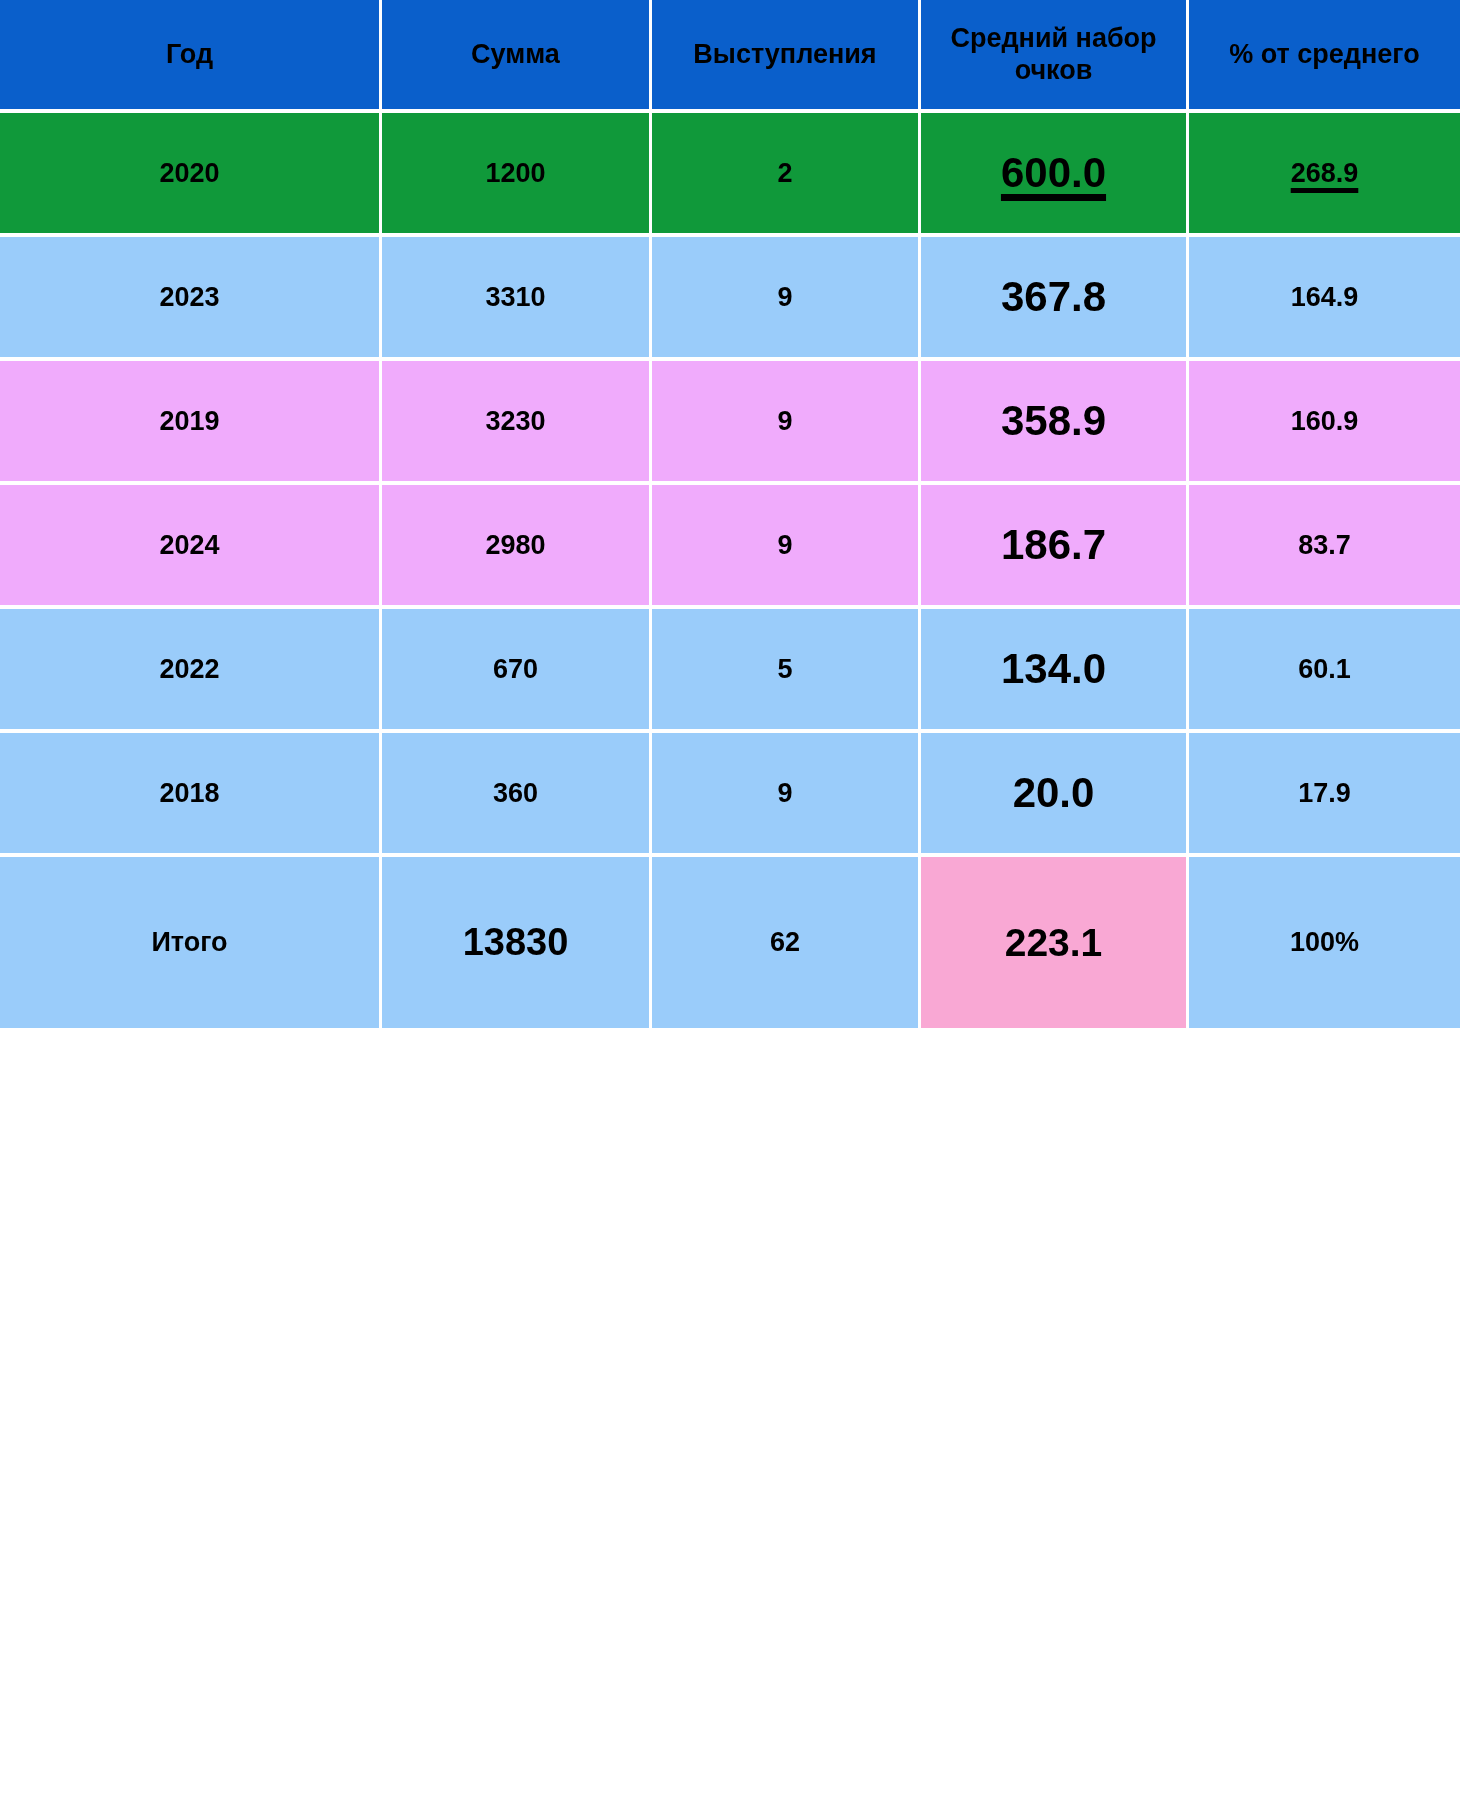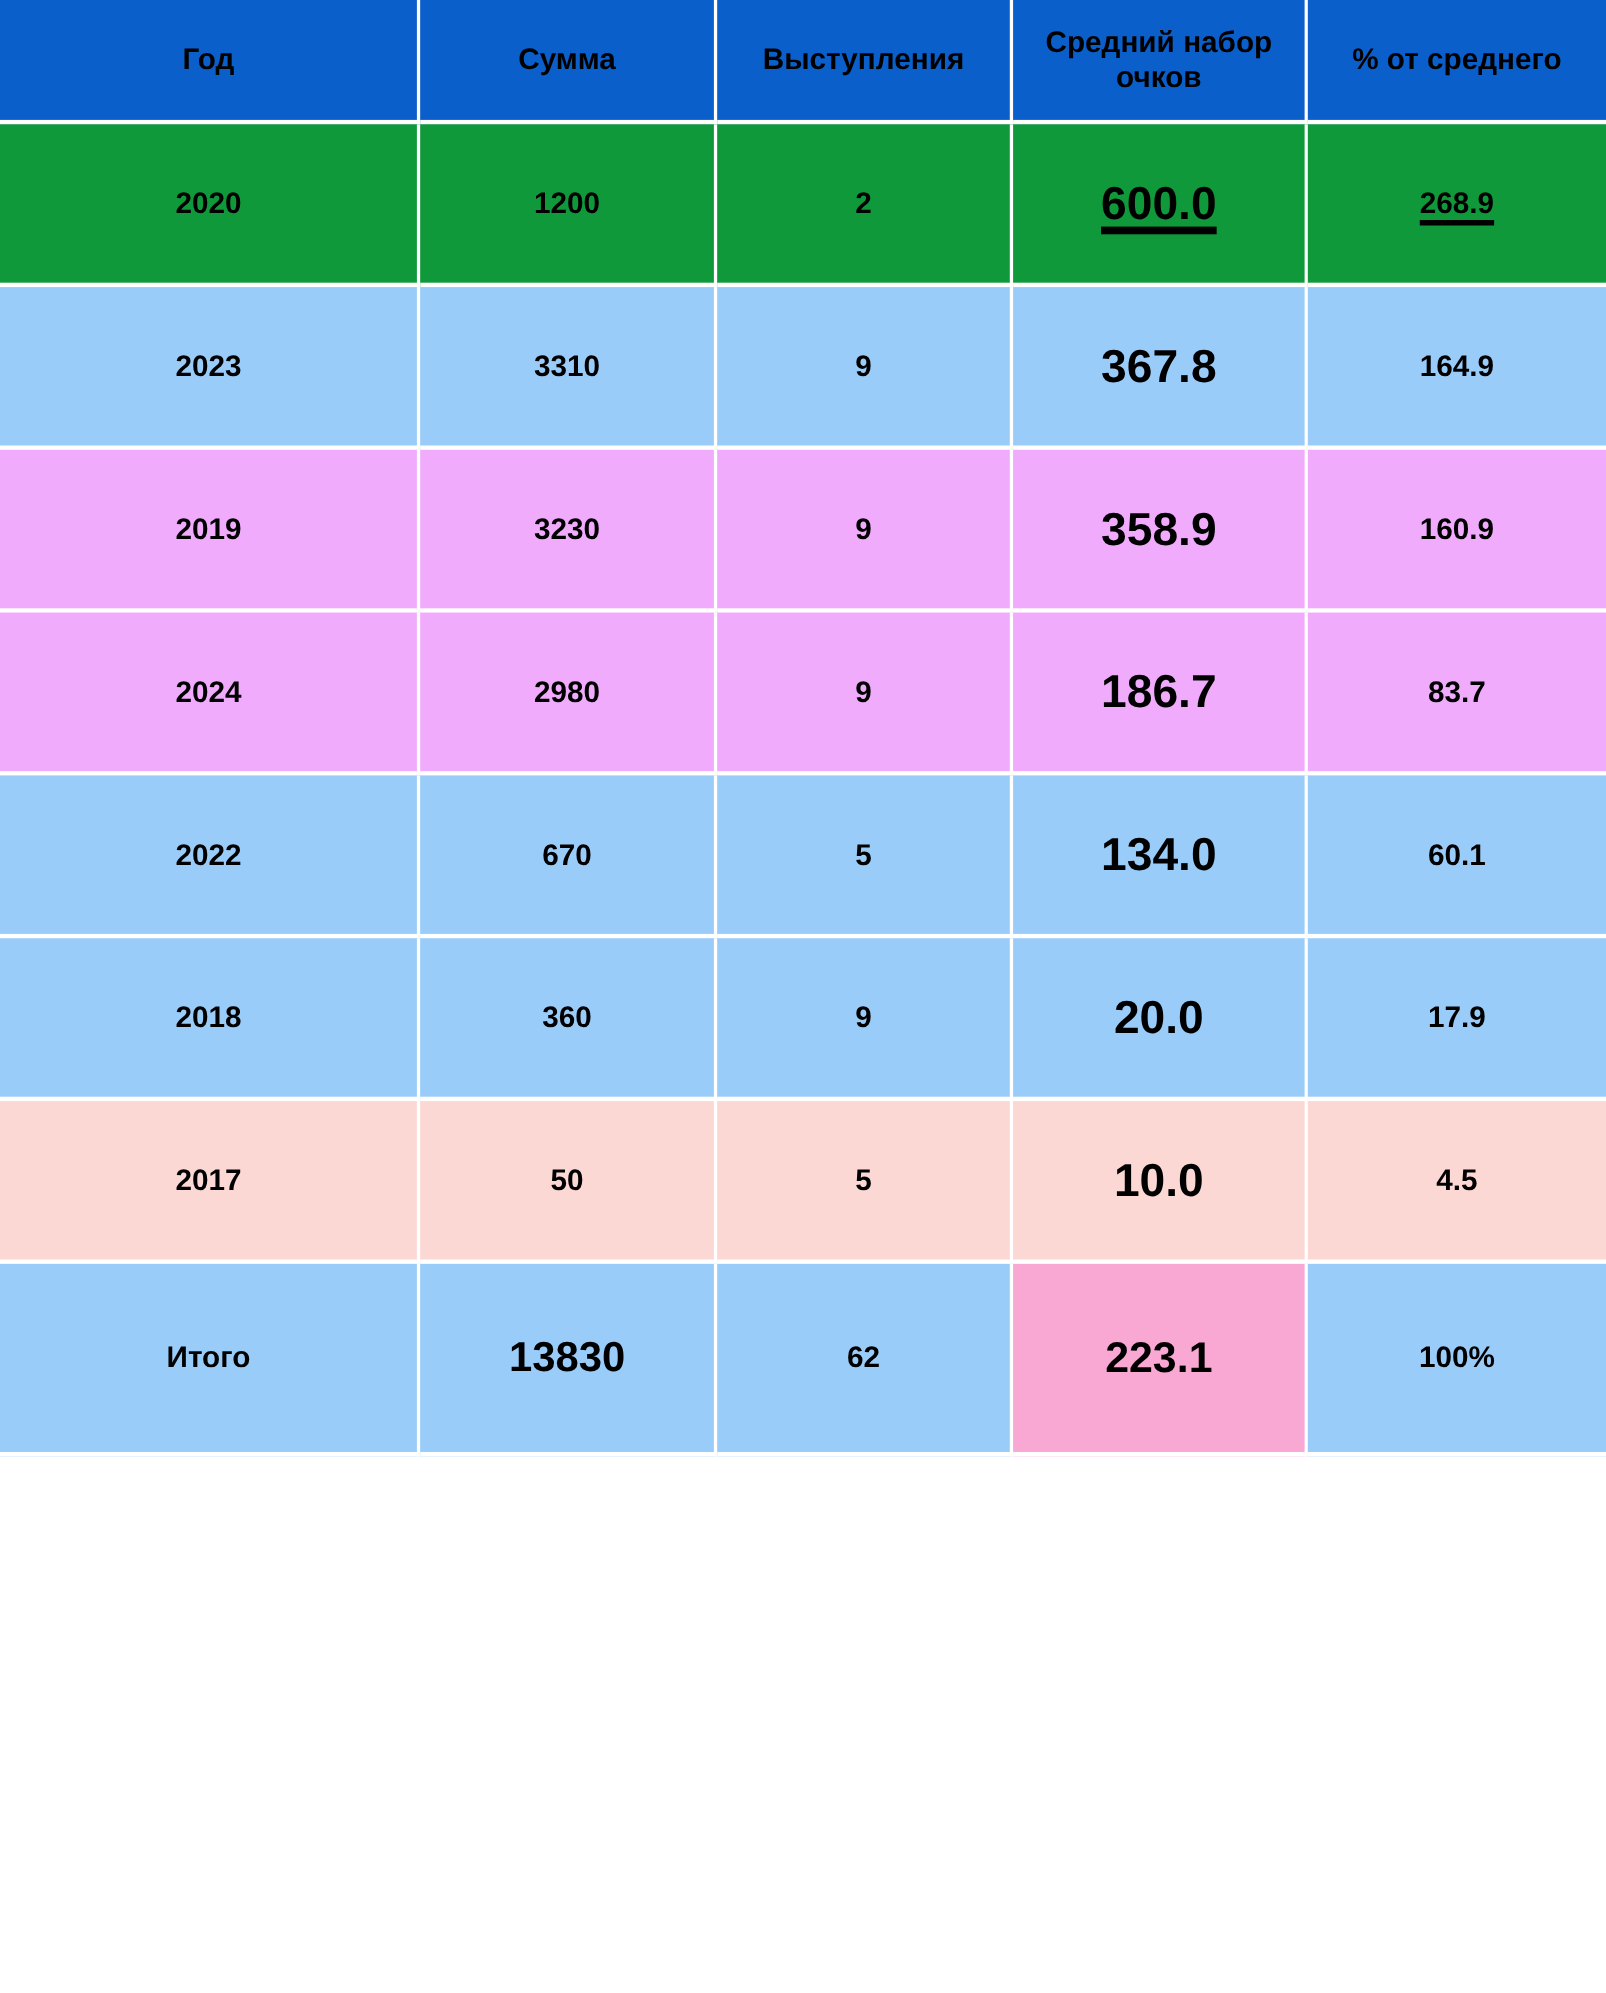--- a/index.html
+++ b/index.html
@@ -57,21 +57,21 @@
   tr.row-pink     td { background: #FBD8D4; }
   tr.row-total    td { background: #9ACCFA; }
 
   tr.row-green    td { border-bottom-color: #e3f6e9; }
   tr.row-midblue  td { border-bottom-color: #bfe9fb; }
   tr.row-lightblue td { border-bottom-color: #e6f3ff; }
   tr.row-mauve    td { border-bottom-color: #f0dde4; }
   tr.row-pink     td { border-bottom-color: #fdeeec; }
 
   
-  td { height: 148px; font-size: 27px; font-weight: bold; }
+  td { height: 124px; font-size: 27px; font-weight: bold; }
   td.col-year { font-size: 27px; }
   td.col-sum  { font-size: 27px; }
   td.col-perf { font-size: 27px; }
   td.col-avg  { font-size: 42px; }
   td.col-pct  { font-size: 27px; }
 
   tr.row-total td.col-year { font-size: 27px; }
   tr.row-total td.col-sum  { font-size: 38px; }
   tr.row-total td.col-perf { font-size: 27px; }
   tr.row-total td.col-avg  { font-size: 39px; background: #f9a8d4; }
@@ -145,27 +145,20 @@
         <td class="col-avg"><span class="cell-text">134.0</span></td>
         <td class="col-pct"><span class="cell-text">60.1</span></td>
       </tr>
       <tr class="row-lightblue">
         <td class="col-year"><span class="cell-text">2018</span></td>
         <td class="col-sum"><span class="cell-text">360</span></td>
         <td class="col-perf"><span class="cell-text">9</span></td>
         <td class="col-avg"><span class="cell-text">20.0</span></td>
         <td class="col-pct"><span class="cell-text">17.9</span></td>
       </tr>
-      <tr class="row-pink">
-        <td class="col-year"><span class="cell-text">2017</span></td>
-        <td class="col-sum"><span class="cell-text">50</span></td>
-        <td class="col-perf"><span class="cell-text">5</span></td>
-        <td class="col-avg"><span class="cell-text">10.0</span></td>
-        <td class="col-pct"><span class="cell-text">4.5</span></td>
-      </tr>
       <tr class="row-total">
         <td class="col-year"><span class="cell-text">Итого</span></td>
         <td class="col-sum"><span class="cell-text">13830</span></td>
         <td class="col-perf"><span class="cell-text">62</span></td>
         <td class="col-avg"><span class="cell-text">223.1</span></td>
         <td class="col-pct"><span class="cell-text">100%</span></td>
       </tr>
     </tbody>
 </table>
 

